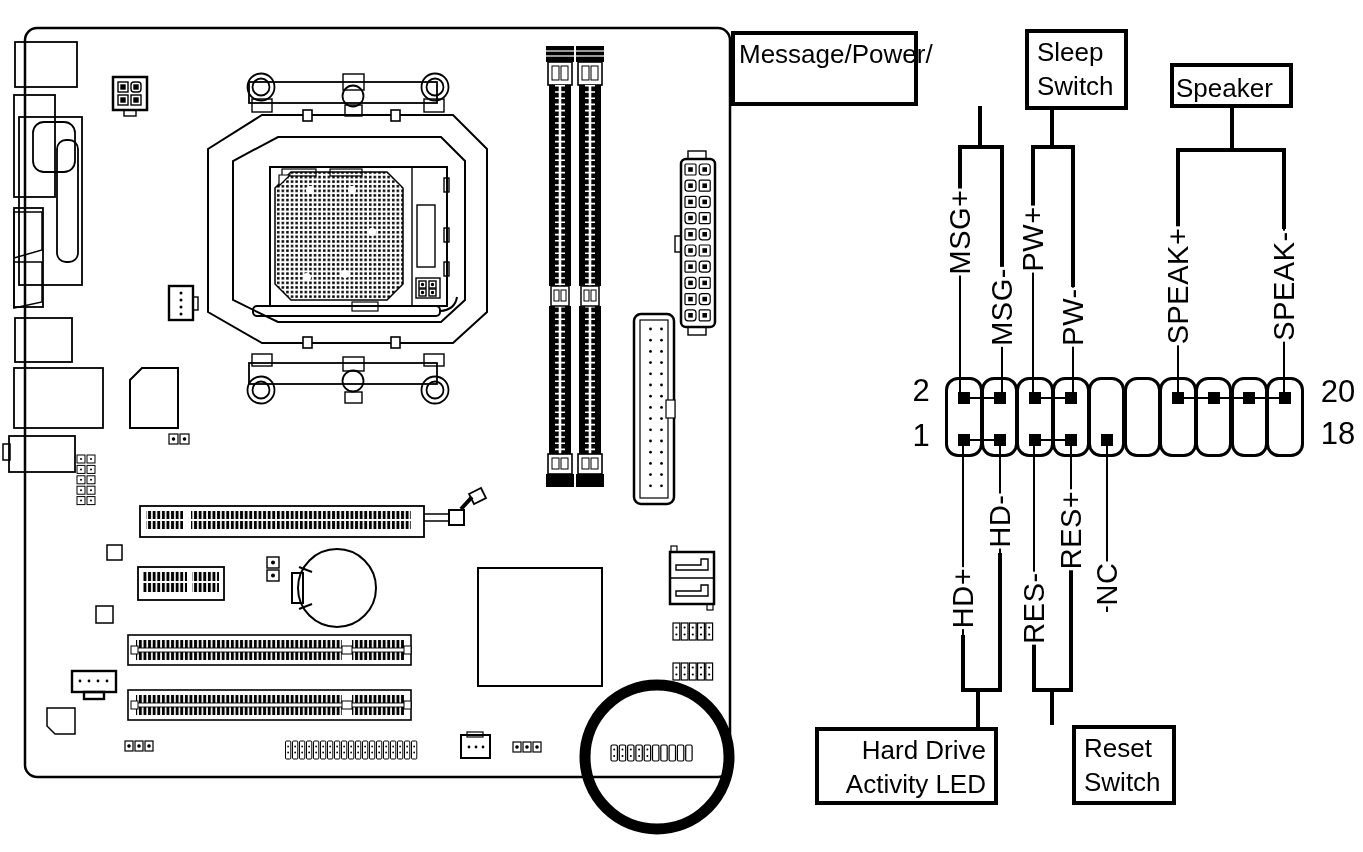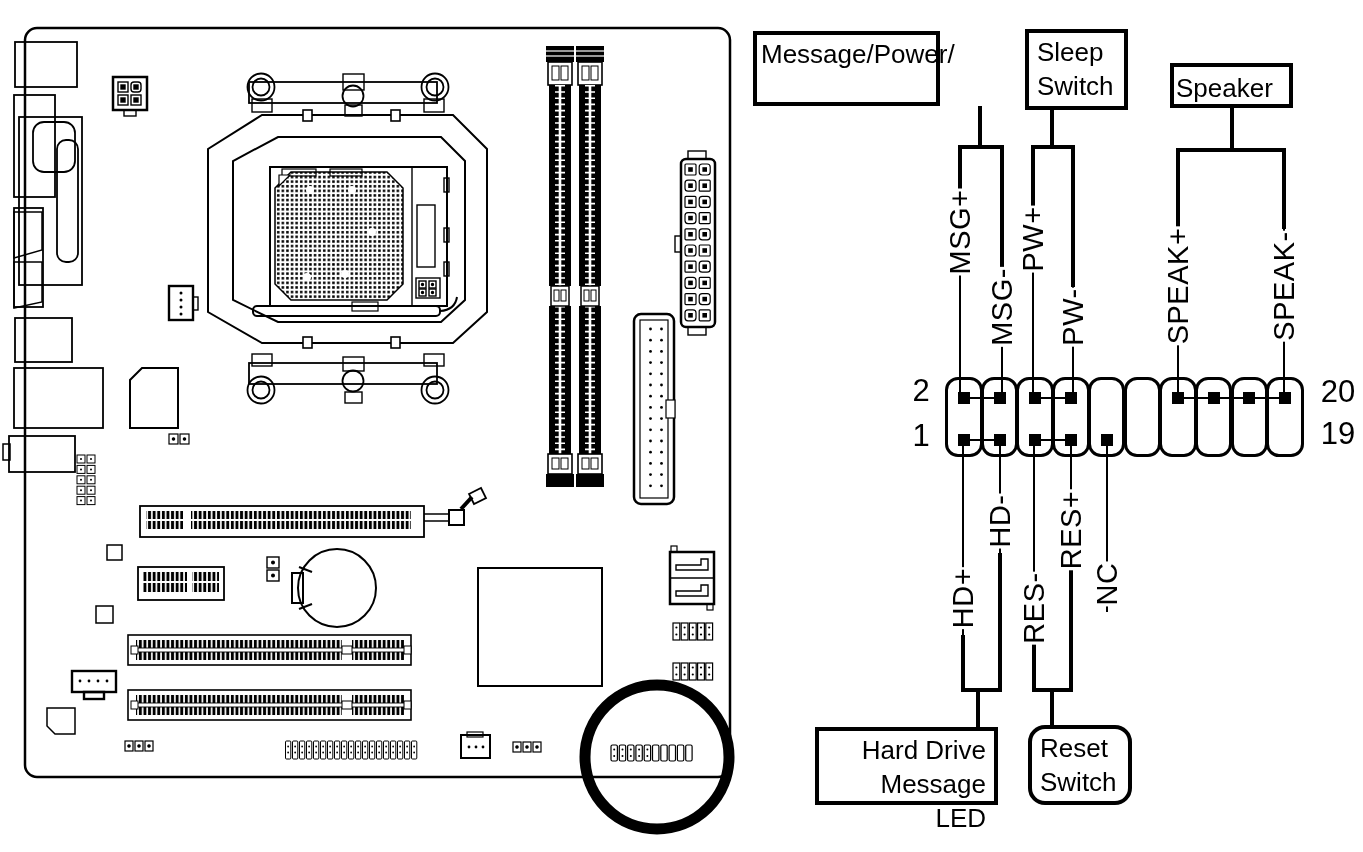--- a/index.html
+++ b/index.html
@@ -541,35 +541,35 @@
         <circle cx="647.4000000000001" cy="756" r="1" fill="#000" stroke="none"></circle>
         <rect x="652.5" y="745" width="6.4" height="16" rx="1.5"></rect>
         <rect x="660.8" y="745" width="6.4" height="16" rx="1.5"></rect>
         <rect x="669.1" y="745" width="6.4" height="16" rx="1.5"></rect>
         <rect x="677.4" y="745" width="6.4" height="16" rx="1.5"></rect>
         <rect x="685.7" y="745" width="6.4" height="16" rx="1.5"></rect>
       </g>
     <circle cx="657" cy="757" r="72" stroke-width="11"></circle>
   </svg>
 
-  <div class="box t-right" style="left:753px;top:31px;width:187px;height:75px;">
+  <div class="box t-right" style="left:731px;top:31px;width:187px;height:75px;">
     <span class="ln">Message/Power/</span>
   </div>
   <div class="box t-left" style="left:1025px;top:29px;width:103px;height:81px;">
     <span class="ln">Sleep</span>
     <span class="ln">Switch</span>
   </div>
   <div class="box t-center" style="left:1170px;top:63px;width:123px;height:45px;">
     <span class="ln">Speaker</span>
   </div>
   <div class="box t-right" style="left:815px;top:727px;width:183px;height:78px;">
     <span class="ln">Hard Drive</span>
-    <span class="ln">Message LED</span>
+    <span class="ln">Activity LED</span>
   </div>
-  <div class="box t-left" style="left:1028px;top:725px;width:104px;height:80px;border-radius:17px;">
+  <div class="box t-left" style="left:1072px;top:725px;width:104px;height:80px;">
     <span class="ln">Reset</span>
     <span class="ln">Switch</span>
   </div>
 
   <div class="w" style="left:978px;top:106px;width:4px;height:41px;"></div>
   <div class="w" style="left:958px;top:145px;width:46px;height:4px;"></div>
   <div class="w" style="left:958px;top:145px;width:4px;height:45px;"></div>
   <div class="w" style="left:959px;top:190px;width:2px;height:208px;"></div>
   <div class="w" style="left:1000px;top:145px;width:4px;height:123px;"></div>
   <div class="w" style="left:1001px;top:268px;width:2px;height:130px;"></div>
@@ -612,21 +612,21 @@
   <div class="rl" style="left:1284px;top:286px;">SPEAK-</div>
   <div class="rl" style="left:963px;top:598px;">HD+</div>
   <div class="rl" style="left:1000px;top:521px;">HD-</div>
   <div class="rl" style="left:1034px;top:608px;">RES-</div>
   <div class="rl" style="left:1071px;top:530px;">RES+</div>
   <div class="rl" style="left:1107px;top:584px;">NC</div>
 
   <div class="corner-num" style="left:921px;top:391px;">2</div>
   <div class="corner-num" style="left:921px;top:436px;">1</div>
   <div class="corner-num" style="left:1338px;top:392px;">20</div>
-  <div class="corner-num" style="left:1338px;top:434px;">19</div>
+  <div class="corner-num" style="left:1338px;top:434px;">18</div>
 
   <div class="fp">
       <div class="fp-col" style="left: 0px;"></div>
       <div class="fp-col" style="left: 35.7px;"></div>
       <div class="fp-col" style="left: 71.4px;"></div>
       <div class="fp-col" style="left: 107.1px;"></div>
       <div class="fp-col" style="left: 142.8px;"></div>
       <div class="fp-col" style="left: 178.5px;"></div>
       <div class="fp-col" style="left: 214.2px;"></div>
       <div class="fp-col" style="left: 249.9px;"></div>

